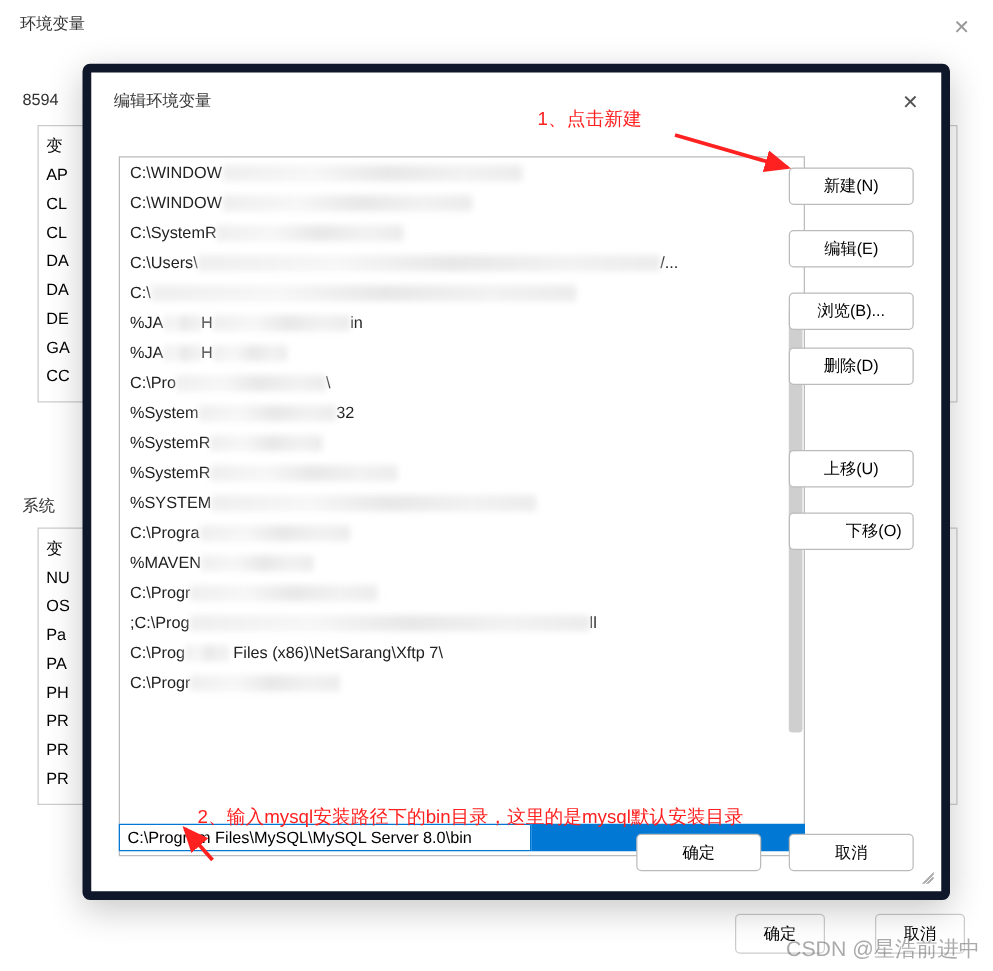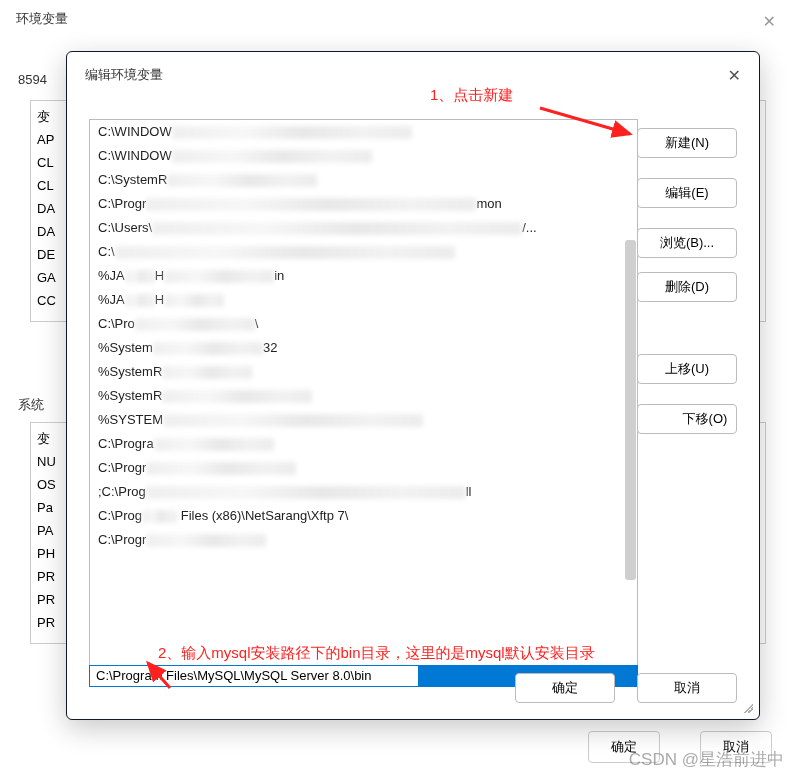--- a/index.html
+++ b/index.html
@@ -61,21 +61,21 @@
       color: rgba(100,100,100,0.55);
     }
     
     .modal {
       position: absolute;
       top: 51px;
       left: 66px;
       width: 694px;
       height: 669px;
       background: #fff;
-      border: 1px solid #0f172a;
+      border: 7px solid #0f172a;
       box-shadow: 0 8px 28px rgba(0,0,0,0.22);
       border-radius: 6px;
     }
     .modal-title {
       padding: 14px 18px 8px 18px;
       font-size: 13px;
       color: #333;
     }
     .modal-close {
       position: absolute;
@@ -232,31 +232,31 @@
 </div>
 
 <div class="modal">
   <div class="modal-title">编辑环境变量</div>
   <div class="modal-close">✕</div>
 
   <div class="path-list" id="path-list">
     <div class="path-item"><span>C:\WINDOW</span><span class="blur" style="width: 240px;"></span></div>
       <div class="path-item"><span>C:\WINDOW</span><span class="blur" style="width: 200px;"></span></div>
       <div class="path-item"><span>C:\SystemR</span><span class="blur" style="width: 150px;"></span></div>
-      <div class="path-item"><span>C:\Progr</span><span class="blur" style="width: 330px;"></span><span>mon</span></div>
       <div class="path-item"><span>C:\Users\</span><span class="blur" style="width: 370px;"></span><span>/...</span></div>
       <div class="path-item"><span>C:\</span><span class="blur" style="width: 340px;"></span></div>
       <div class="path-item"><span>%JA</span><span class="blur" style="width: 30px;"></span><span>H</span><span class="blur" style="width: 110px;"></span><span>in</span></div>
       <div class="path-item"><span>%JA</span><span class="blur" style="width: 30px;"></span><span>H</span><span class="blur" style="width: 60px;"></span></div>
       <div class="path-item"><span>C:\Pro</span><span class="blur" style="width: 120px;"></span><span>\</span></div>
       <div class="path-item"><span>%System</span><span class="blur" style="width: 110px;"></span><span>32</span></div>
       <div class="path-item"><span>%SystemR</span><span class="blur" style="width: 90px;"></span></div>
       <div class="path-item"><span>%SystemR</span><span class="blur" style="width: 150px;"></span></div>
       <div class="path-item"><span>%SYSTEM</span><span class="blur" style="width: 260px;"></span></div>
       <div class="path-item"><span>C:\Progra</span><span class="blur" style="width: 120px;"></span></div>
+      <div class="path-item"><span>%MAVEN</span><span class="blur" style="width: 90px;"></span></div>
       <div class="path-item"><span>C:\Progr</span><span class="blur" style="width: 150px;"></span></div>
       <div class="path-item"><span>;C:\Prog</span><span class="blur" style="width: 320px;"></span><span>ll</span></div>
       <div class="path-item"><span>C:\Prog</span><span class="blur" style="width: 35px;"></span><span> Files (x86)\NetSarang\Xftp 7\</span></div>
       <div class="path-item"><span>C:\Progr</span><span class="blur" style="width: 120px;"></span></div>
       <div class="path-scrollbar"></div>
   </div>
 
   <div class="edit-row">
     <div class="edit-input-box">C:\Program Files\MySQL\MySQL Server 8.0\bin</div>
     <div class="edit-highlight"></div>

